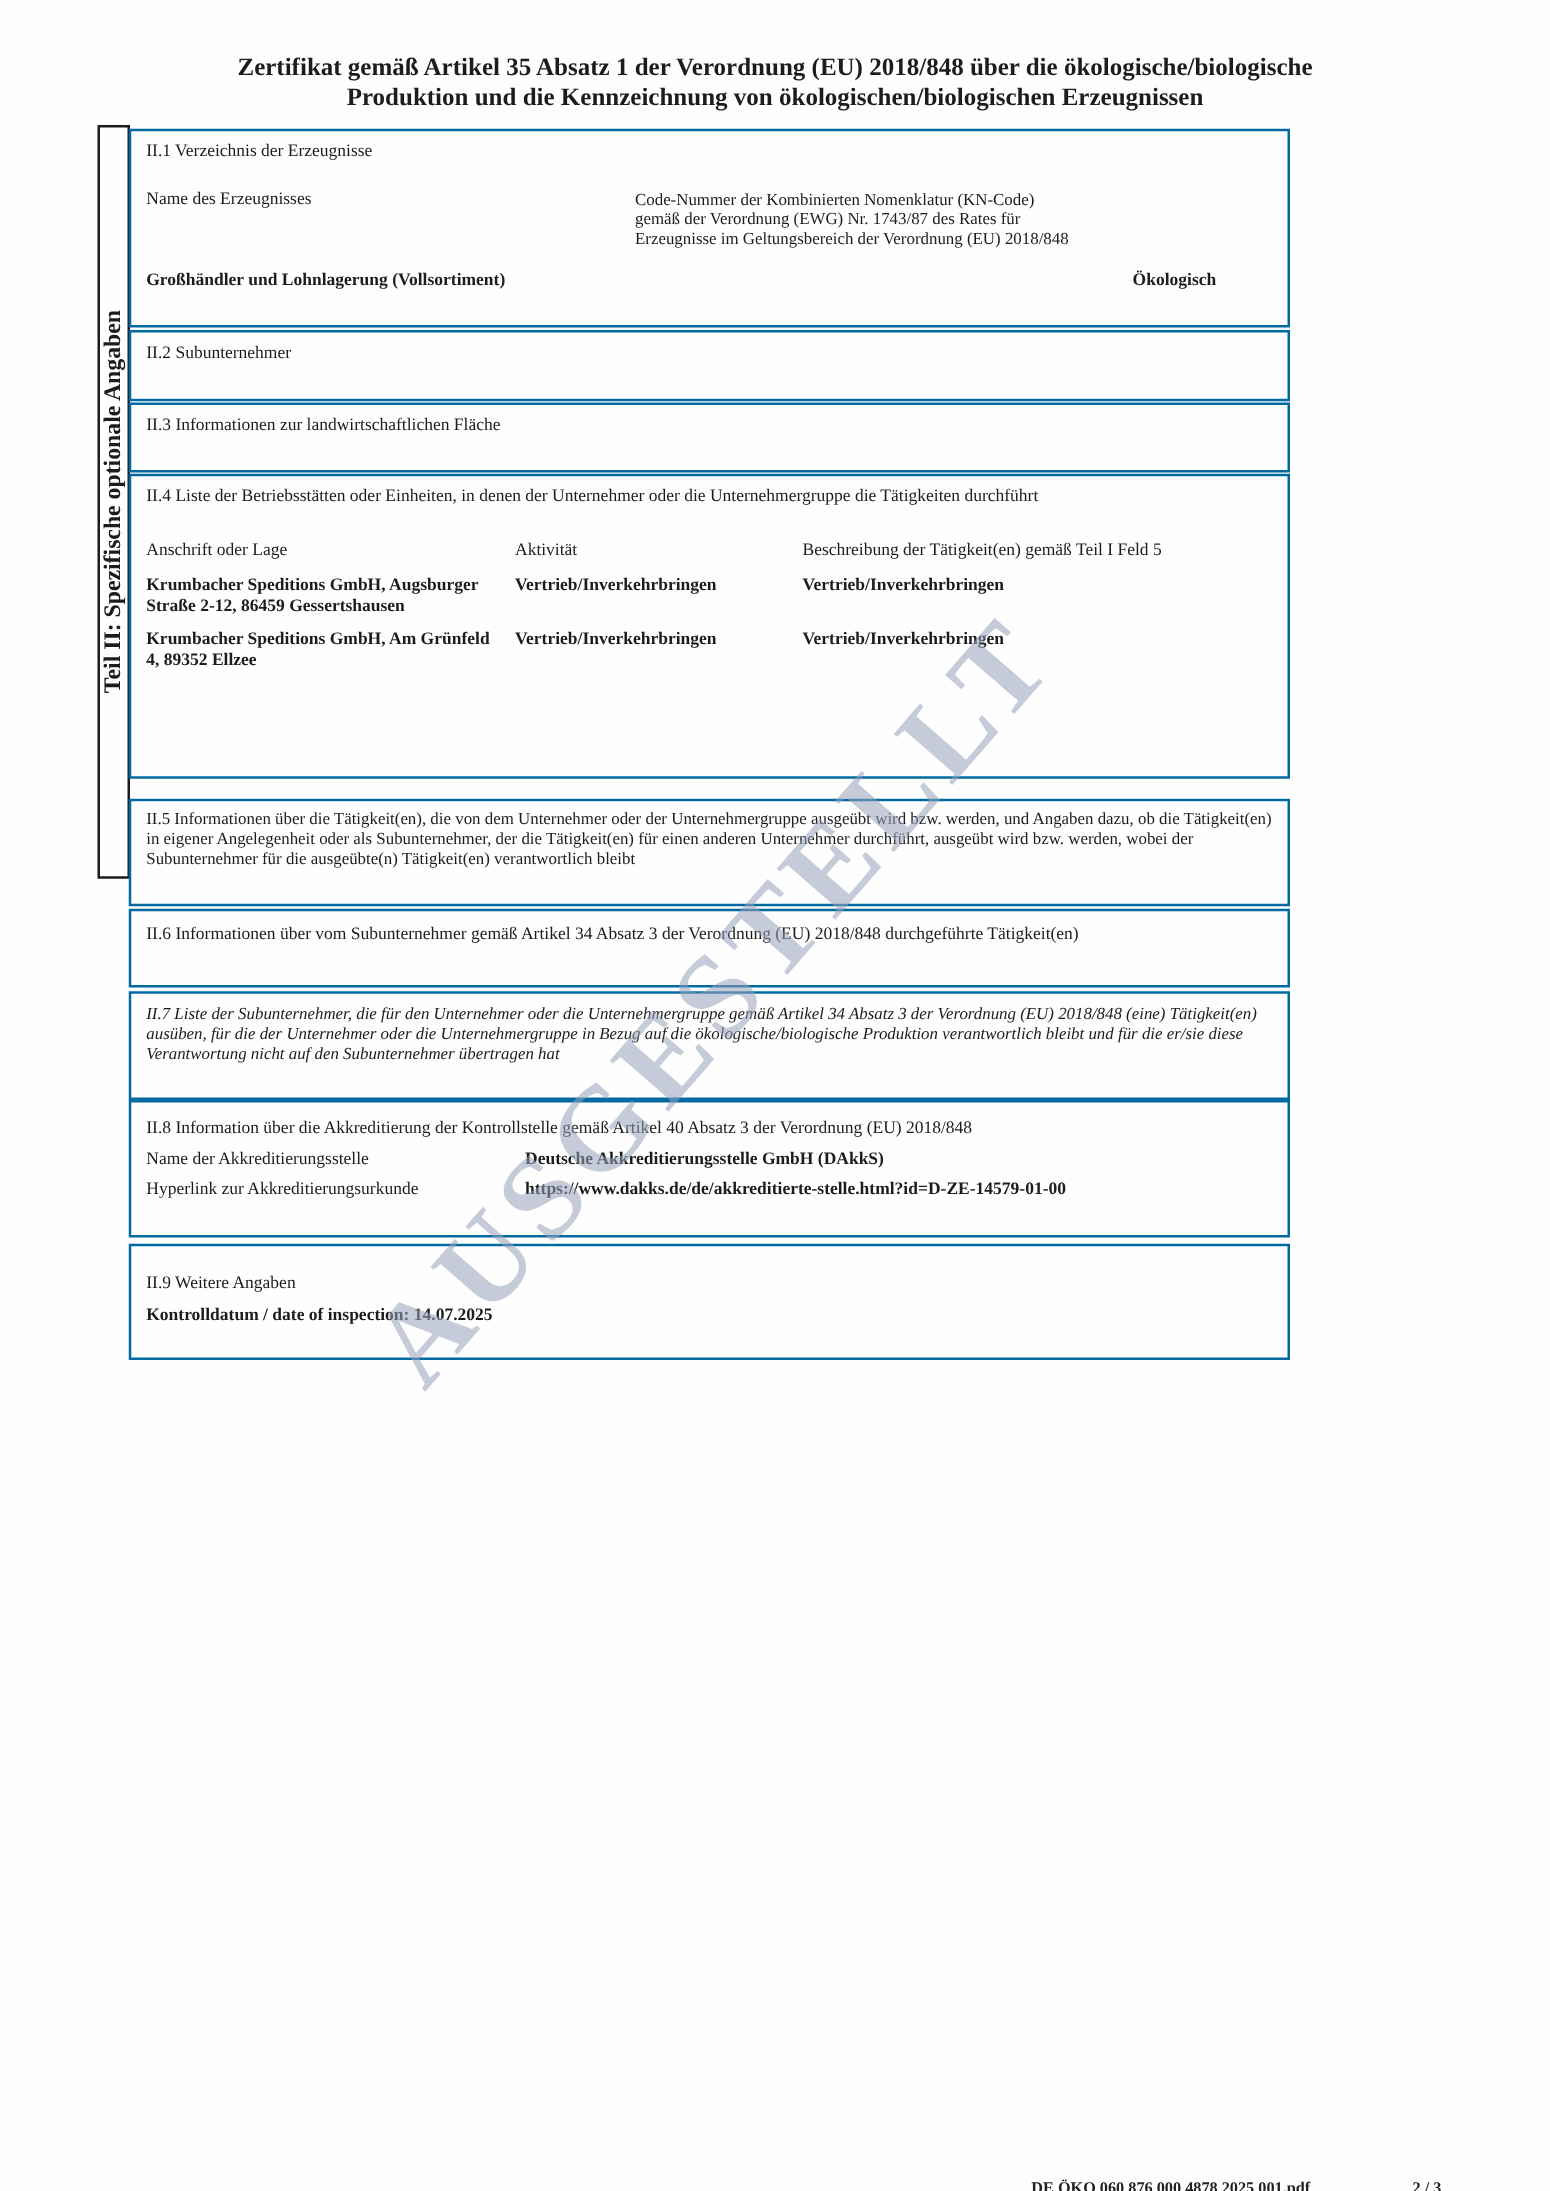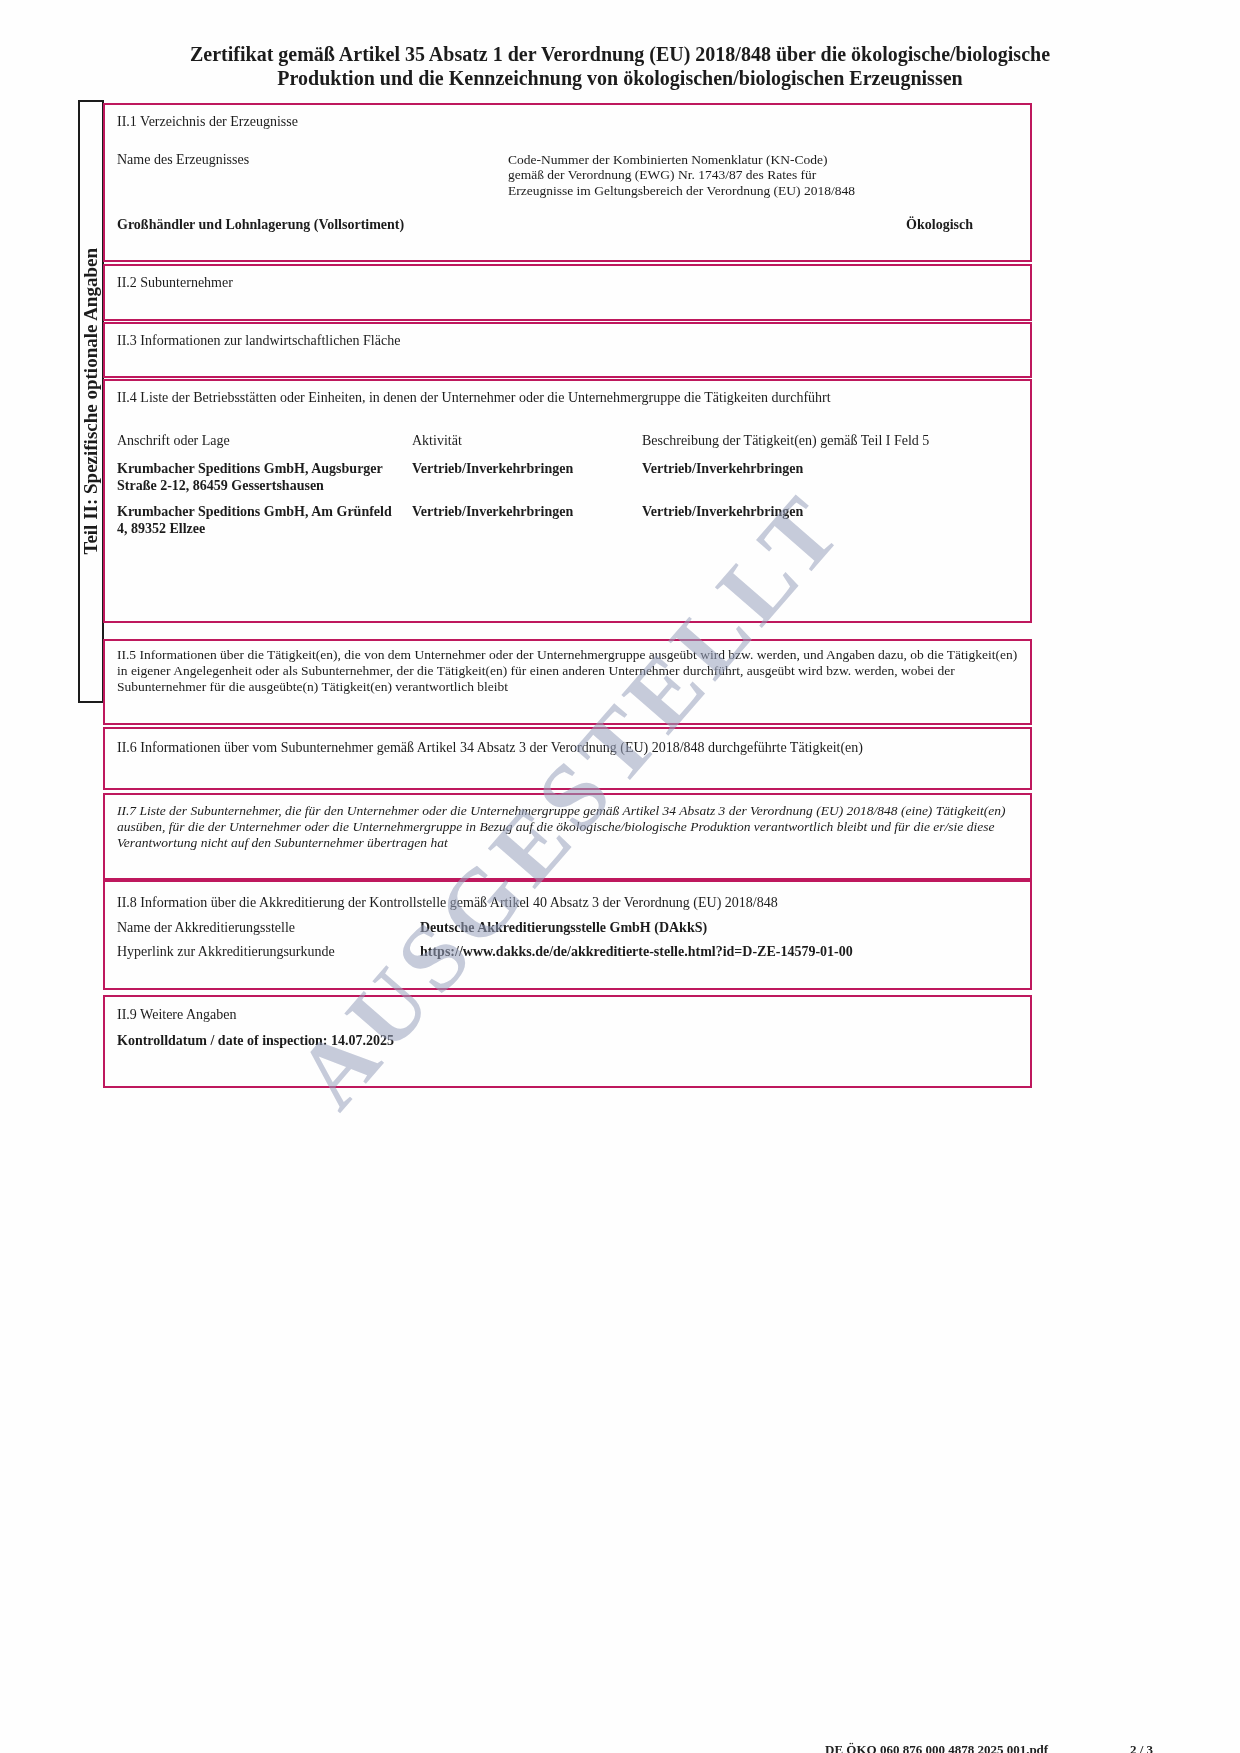--- a/index.html
+++ b/index.html
@@ -28,21 +28,21 @@
     box-sizing:border-box;
   }
   .sidebar-text{
     writing-mode:vertical-rl;
     transform:rotate(180deg);
     white-space:nowrap;
     font-weight:bold;font-size:19px;
   }
   .main{position:absolute;left:103px;top:103px;width:929px;}
   .box{
-    border:2px solid #be185d;
+    border:2px solid #0369a1;
     background:transparent;
     box-sizing:border-box;
     padding:8px 12px;
     font-size:14px;
     position:relative;
   }
   .sec-head{font-size:14px;line-height:1.25;}
   
   .s1{height:159px;}
   .s1 .cols{display:flex;margin-top:21px;}
@@ -63,21 +63,21 @@
   .s5 .para{font-size:13.5px;line-height:1.2;}
   .s6{height:63px;margin-top:2px;padding-top:10px;}
   .s7{height:87px;margin-top:3px;padding-top:8px;}
   .s7 .para{font-size:13.5px;line-height:1.2;font-style:italic;}
   
   .s8{height:110px;margin-top:0;padding-top:12px;}
   .kv{display:flex;margin-top:8px;}
   .kv .k{width:303px;}
   .kv .v{flex:1;font-weight:bold;}
   
-  .s9{height:93px;margin-top:5px;padding-top:9px;}
+  .s9{height:93px;margin-top:5px;padding-top:21px;}
   .s9 .inspection{font-weight:bold;margin-top:9px;}
   .watermark{
     position:absolute;left:570px;top:800px;
     transform:translate(-50%,-50%) rotate(-49deg);
     font-size:95px;font-weight:600;letter-spacing:8px;
     color:#99a2bd;opacity:0.55;
     white-space:nowrap;
     pointer-events:none;
     z-index:5;
   }

